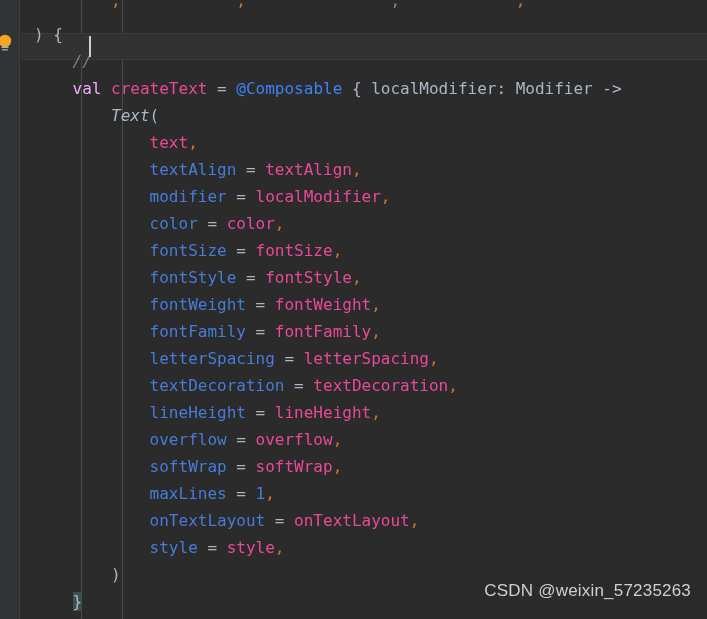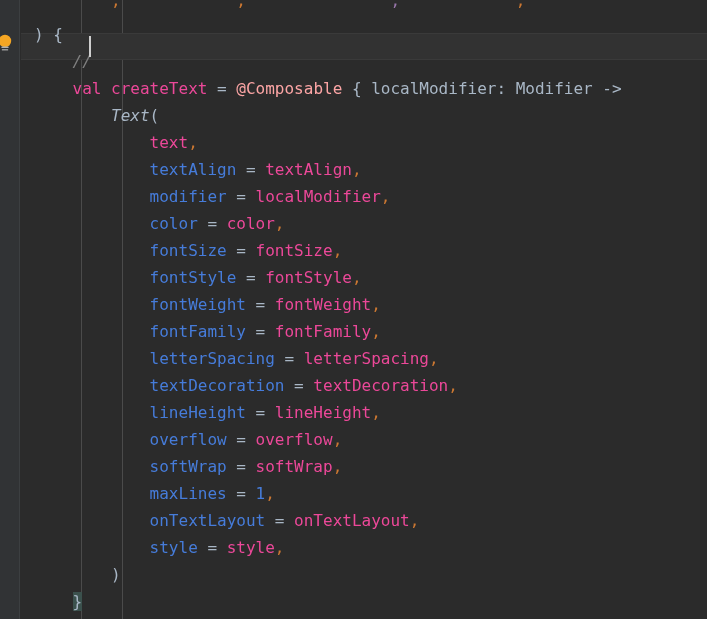--- a/index.html
+++ b/index.html
@@ -92,24 +92,24 @@
     overflow: visible;
   }
   .code-line.first {
     height: 21px;
     line-height: 1px;
     overflow: hidden;
   }
 
   
   .t-default  { color: #a9b7c6; }
-  .t-keyword  { color: #ec4899; }
+  .t-keyword  { color: #f0abfc; }
   .t-comma    { color: #cc7832; }
   .t-brace    { color: #a9b7c6; }
-  .t-anno     { color: #fca5a5; }
+  .t-anno     { color: #3b82f6; }
   .t-param    { color: #467cda; }
   .t-func     { color: #a9b7c6; font-style: italic; }
   .t-number   { color: #467cda; }
   .t-comment  { color: #808080; font-style: italic; }
   .t-ident    { color: #ec4899; }
   .t-local    { color: #9876aa; }
   .t-brace-hl { color: #a9b7c6; background: #3b514d; }
 
   
   #caret {
@@ -153,14 +153,15 @@
       <circle cx="5" cy="7" r="6.2" fill="#f5a623"></circle>
       <rect x="1.4" y="12.4" width="7.2" height="1.7" rx="0.6" fill="#b0b0b0"></rect>
       <rect x="1.8" y="15.0" width="6.4" height="1.6" rx="0.6" fill="#9a9a9a"></rect>
     </svg>
   </div>
 
   <div id="code-lines"><div class="code-line first"><span class="t-default">        </span><span class="t-comma">,</span><span class="t-default">            </span><span class="t-comma">,</span><span class="t-default">               </span><span class="t-local">,</span><span class="t-default">            </span><span class="t-comma">,</span></div><div class="code-line"><span class="t-brace">) {</span></div><div class="code-line"><span class="t-default">    </span><span class="t-comment">// </span></div><div class="code-line"><span class="t-default">    </span><span class="t-keyword">val</span><span class="t-ident"> createText </span><span class="t-default">=</span><span class="t-default"> </span><span class="t-anno">@Composable</span><span class="t-default"> { localModifier: Modifier -&gt;</span></div><div class="code-line"><span class="t-default">        </span><span class="t-func">Text</span><span class="t-default">(</span></div><div class="code-line"><span class="t-default">            </span><span class="t-ident">text</span><span class="t-comma">,</span></div><div class="code-line"><span class="t-default">            </span><span class="t-param">textAlign</span><span class="t-default"> = </span><span class="t-ident">textAlign</span><span class="t-comma">,</span></div><div class="code-line"><span class="t-default">            </span><span class="t-param">modifier</span><span class="t-default"> = </span><span class="t-ident">localModifier</span><span class="t-comma">,</span></div><div class="code-line"><span class="t-default">            </span><span class="t-param">color</span><span class="t-default"> = </span><span class="t-ident">color</span><span class="t-comma">,</span></div><div class="code-line"><span class="t-default">            </span><span class="t-param">fontSize</span><span class="t-default"> = </span><span class="t-ident">fontSize</span><span class="t-comma">,</span></div><div class="code-line"><span class="t-default">            </span><span class="t-param">fontStyle</span><span class="t-default"> = </span><span class="t-ident">fontStyle</span><span class="t-comma">,</span></div><div class="code-line"><span class="t-default">            </span><span class="t-param">fontWeight</span><span class="t-default"> = </span><span class="t-ident">fontWeight</span><span class="t-comma">,</span></div><div class="code-line"><span class="t-default">            </span><span class="t-param">fontFamily</span><span class="t-default"> = </span><span class="t-ident">fontFamily</span><span class="t-comma">,</span></div><div class="code-line"><span class="t-default">            </span><span class="t-param">letterSpacing</span><span class="t-default"> = </span><span class="t-ident">letterSpacing</span><span class="t-comma">,</span></div><div class="code-line"><span class="t-default">            </span><span class="t-param">textDecoration</span><span class="t-default"> = </span><span class="t-ident">textDecoration</span><span class="t-comma">,</span></div><div class="code-line"><span class="t-default">            </span><span class="t-param">lineHeight</span><span class="t-default"> = </span><span class="t-ident">lineHeight</span><span class="t-comma">,</span></div><div class="code-line"><span class="t-default">            </span><span class="t-param">overflow</span><span class="t-default"> = </span><span class="t-ident">overflow</span><span class="t-comma">,</span></div><div class="code-line"><span class="t-default">            </span><span class="t-param">softWrap</span><span class="t-default"> = </span><span class="t-ident">softWrap</span><span class="t-comma">,</span></div><div class="code-line"><span class="t-default">            </span><span class="t-param">maxLines</span><span class="t-default"> = </span><span class="t-number">1</span><span class="t-comma">,</span></div><div class="code-line"><span class="t-default">            </span><span class="t-param">onTextLayout</span><span class="t-default"> = </span><span class="t-ident">onTextLayout</span><span class="t-comma">,</span></div><div class="code-line"><span class="t-default">            </span><span class="t-param">style</span><span class="t-default"> = </span><span class="t-ident">style</span><span class="t-comma">,</span></div><div class="code-line"><span class="t-default">        </span><span class="t-brace">)</span></div><div class="code-line"><span class="t-default">    </span><span class="t-brace-hl">}</span></div></div>
 
   <div id="caret"></div>
 
+  <div id="watermark">CSDN @weixin_57235263</div>
 
 </div>
 
 </body></html>

